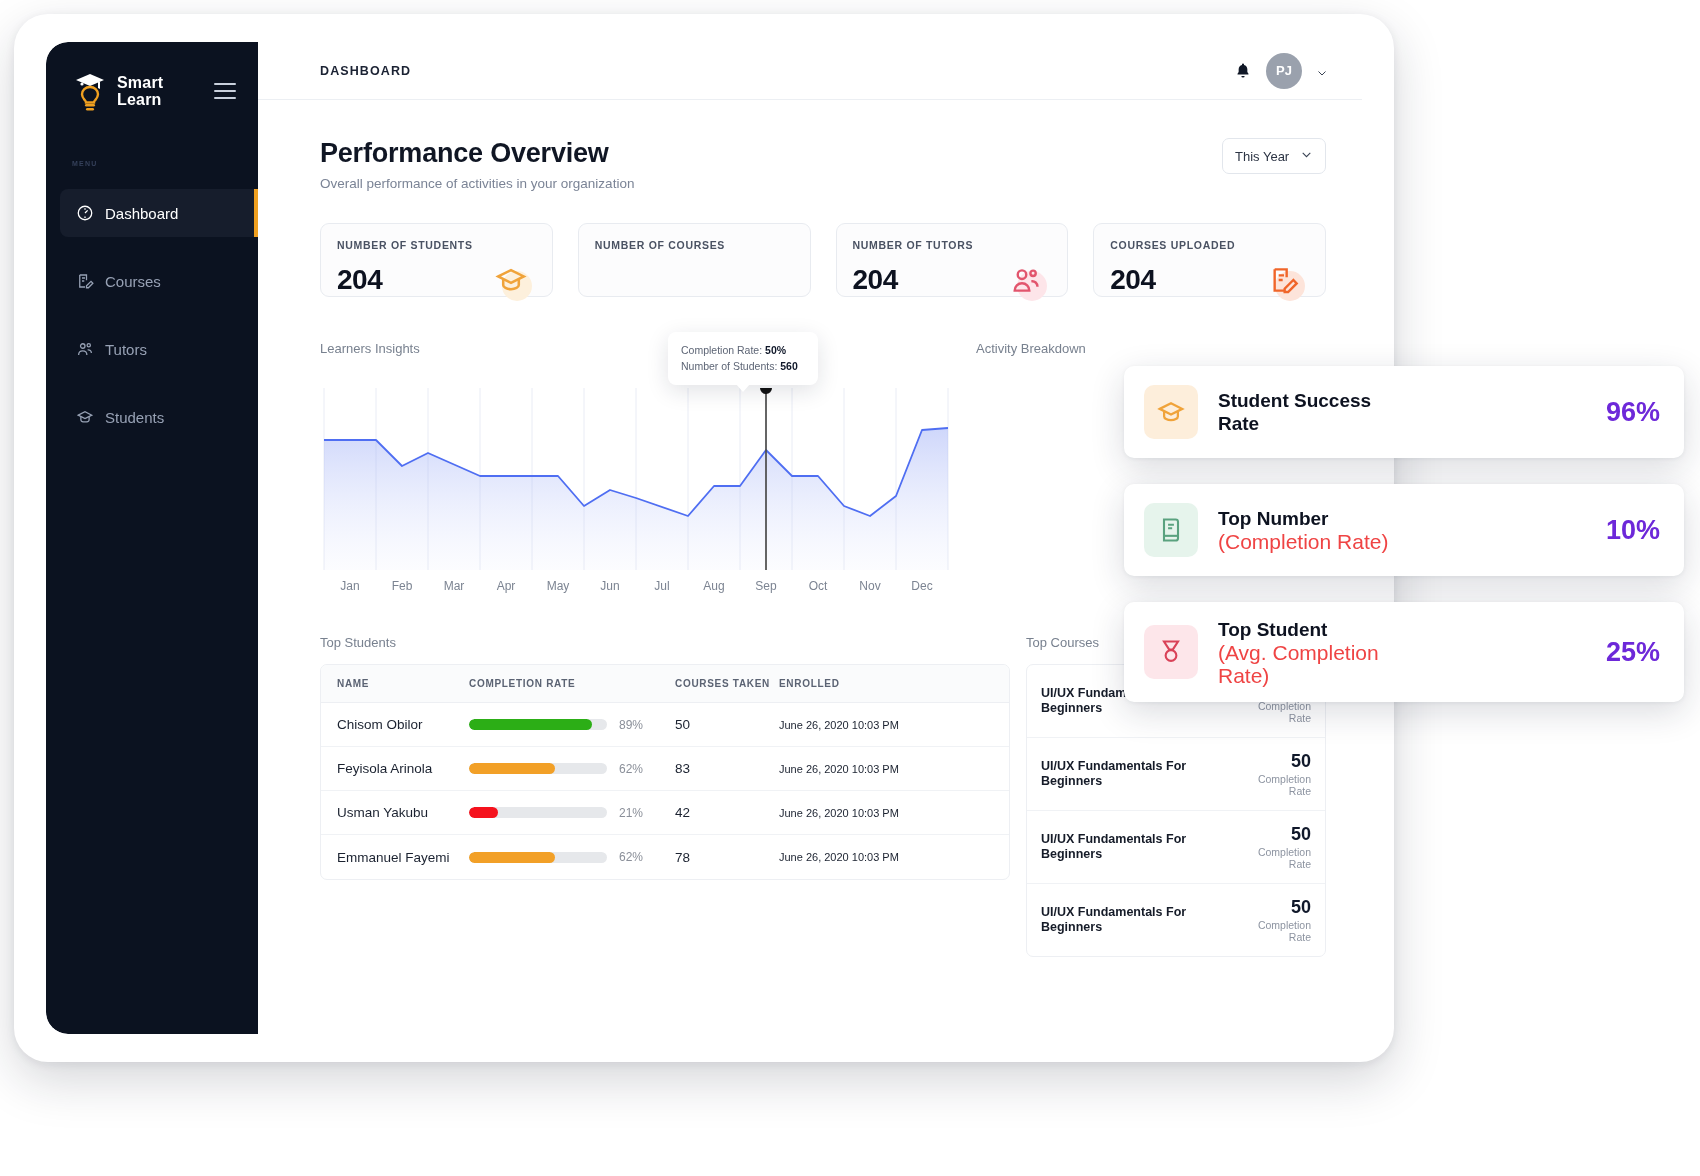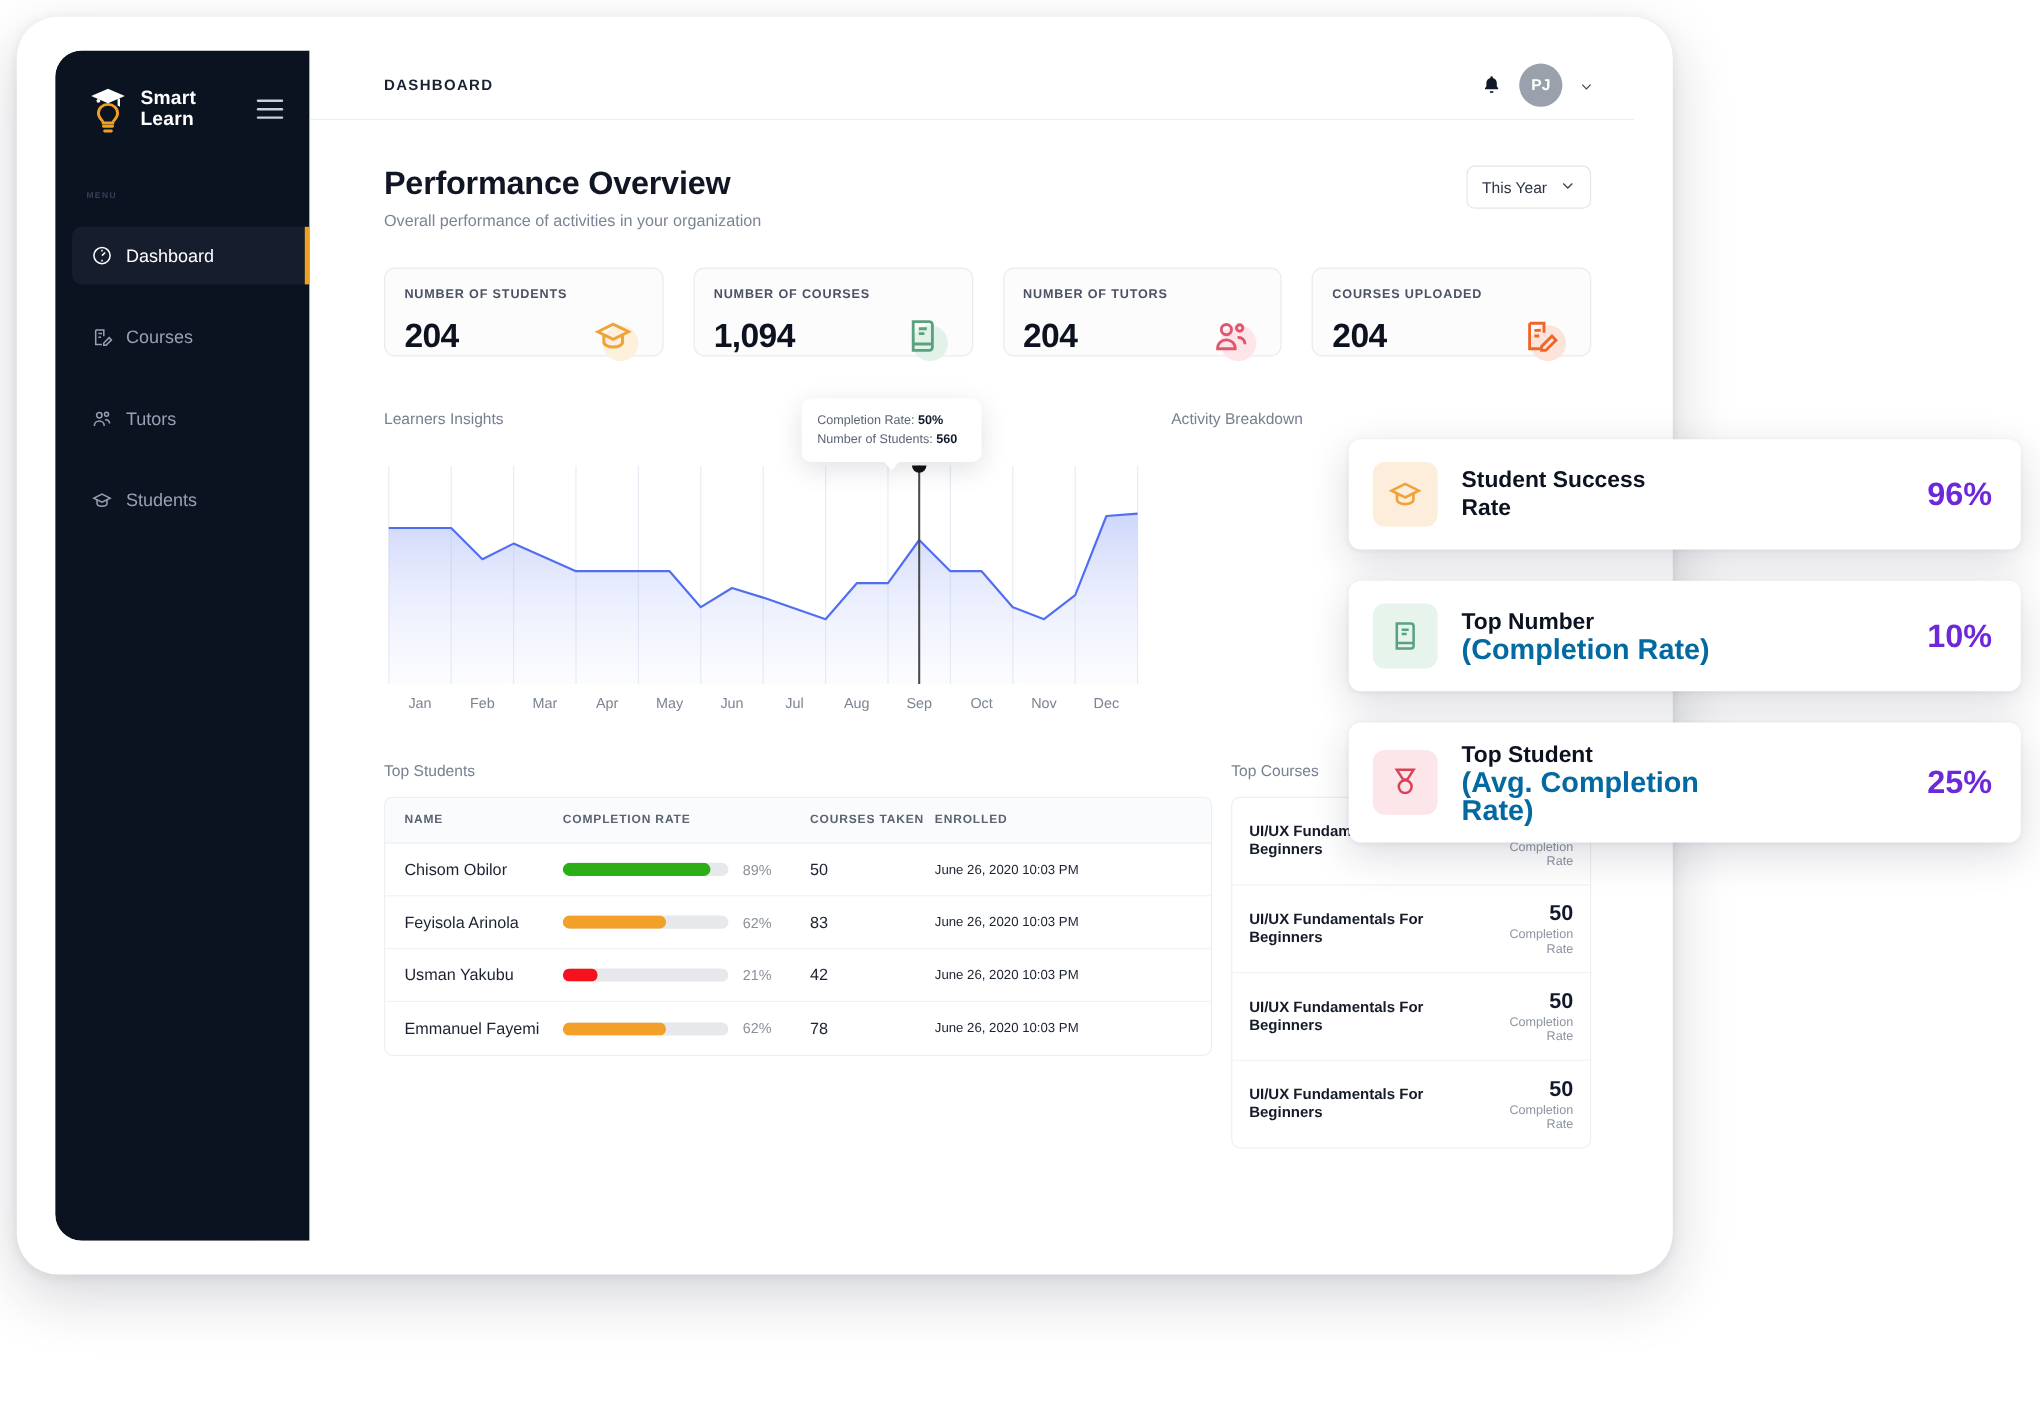--- a/index.html
+++ b/index.html
@@ -160,21 +160,21 @@
   
   .float-card {
     position: absolute; height: 92px; background: #fff; border-radius: 10px;
     box-shadow: 0 10px 34px rgba(25,32,55,.16), 0 1px 4px rgba(25,32,55,.06);
     display: flex; align-items: center; padding: 0 24px 0 20px; gap: 20px;
   }
   .fc-ico { width: 54px; height: 54px; border-radius: 10px; flex: 0 0 54px;
             display: flex; align-items: center; justify-content: center; }
   .fc-txt { flex: 1; }
   .fc-title { font-size: 19px; font-weight: 700; color: #0d1220; line-height: 23px; }
-  .fc-sub { font-size: 24px; font-weight: 700; color: #0369a1; line-height: 23px; }
+  .fc-sub { font-size: 21px; font-weight: 400; color: #ef4444; line-height: 23px; }
   .fc-val { font-size: 27px; font-weight: 700; color: #6d28d9; }
 
   #fc1 { left: 1124px; top: 366px; width: 560px; }
   #fc2 { left: 1124px; top: 484px; width: 560px; }
   #fc3 { left: 1124px; top: 602px; width: 560px; height: 100px; }
 
   
   .noise { position: absolute; right: 0; top: 0; width: 172px; height: 1176px; }
 </style>
 </head>
@@ -329,31 +329,20 @@
                   <svg viewBox="0 0 24 24" width="34" height="34" fill="none" stroke="#f0a33a" stroke-width="1.8" style="position:relative">
                     <path d="M3 9.5L12 5l9 4.5-9 4.5z"></path>
                       <path d="M6.5 11.5v4c0 1.7 2.5 3 5.5 3s5.5-1.3 5.5-3v-4"></path>
                   </svg>
                 </div>
               </div>
             </div>
 
             <div class="stat">
               <div class="stat-label">NUMBER OF COURSES</div>
-              <div class="stat-row">
-                <div class="stat-value">1,094</div>
-                <div class="stat-ico">
-                  <span class="blob" style="background:#e3f2e9"></span>
-                  <svg viewBox="0 0 24 24" width="32" height="32" fill="none" stroke="#5aa27f" stroke-width="1.8" style="position:relative">
-                    <path d="M6 3h10a2 2 0 0 1 2 2v14a2 2 0 0 1-2 2H6z"></path>
-                      <path d="M6 17h12"></path>
-                    <path d="M9.5 7.5h5M9.5 10.5h3.5"></path>
-                  </svg>
-                </div>
-              </div>
             </div>
 
             <div class="stat">
               <div class="stat-label">NUMBER OF TUTORS</div>
               <div class="stat-row">
                 <div class="stat-value">204</div>
                 <div class="stat-ico">
                   <span class="blob" style="background:#fde5e9"></span>
                   <svg viewBox="0 0 24 24" width="32" height="32" fill="none" stroke="#e2556d" stroke-width="1.8" style="position:relative">
                     <circle cx="9" cy="8" r="3.2"></circle>

